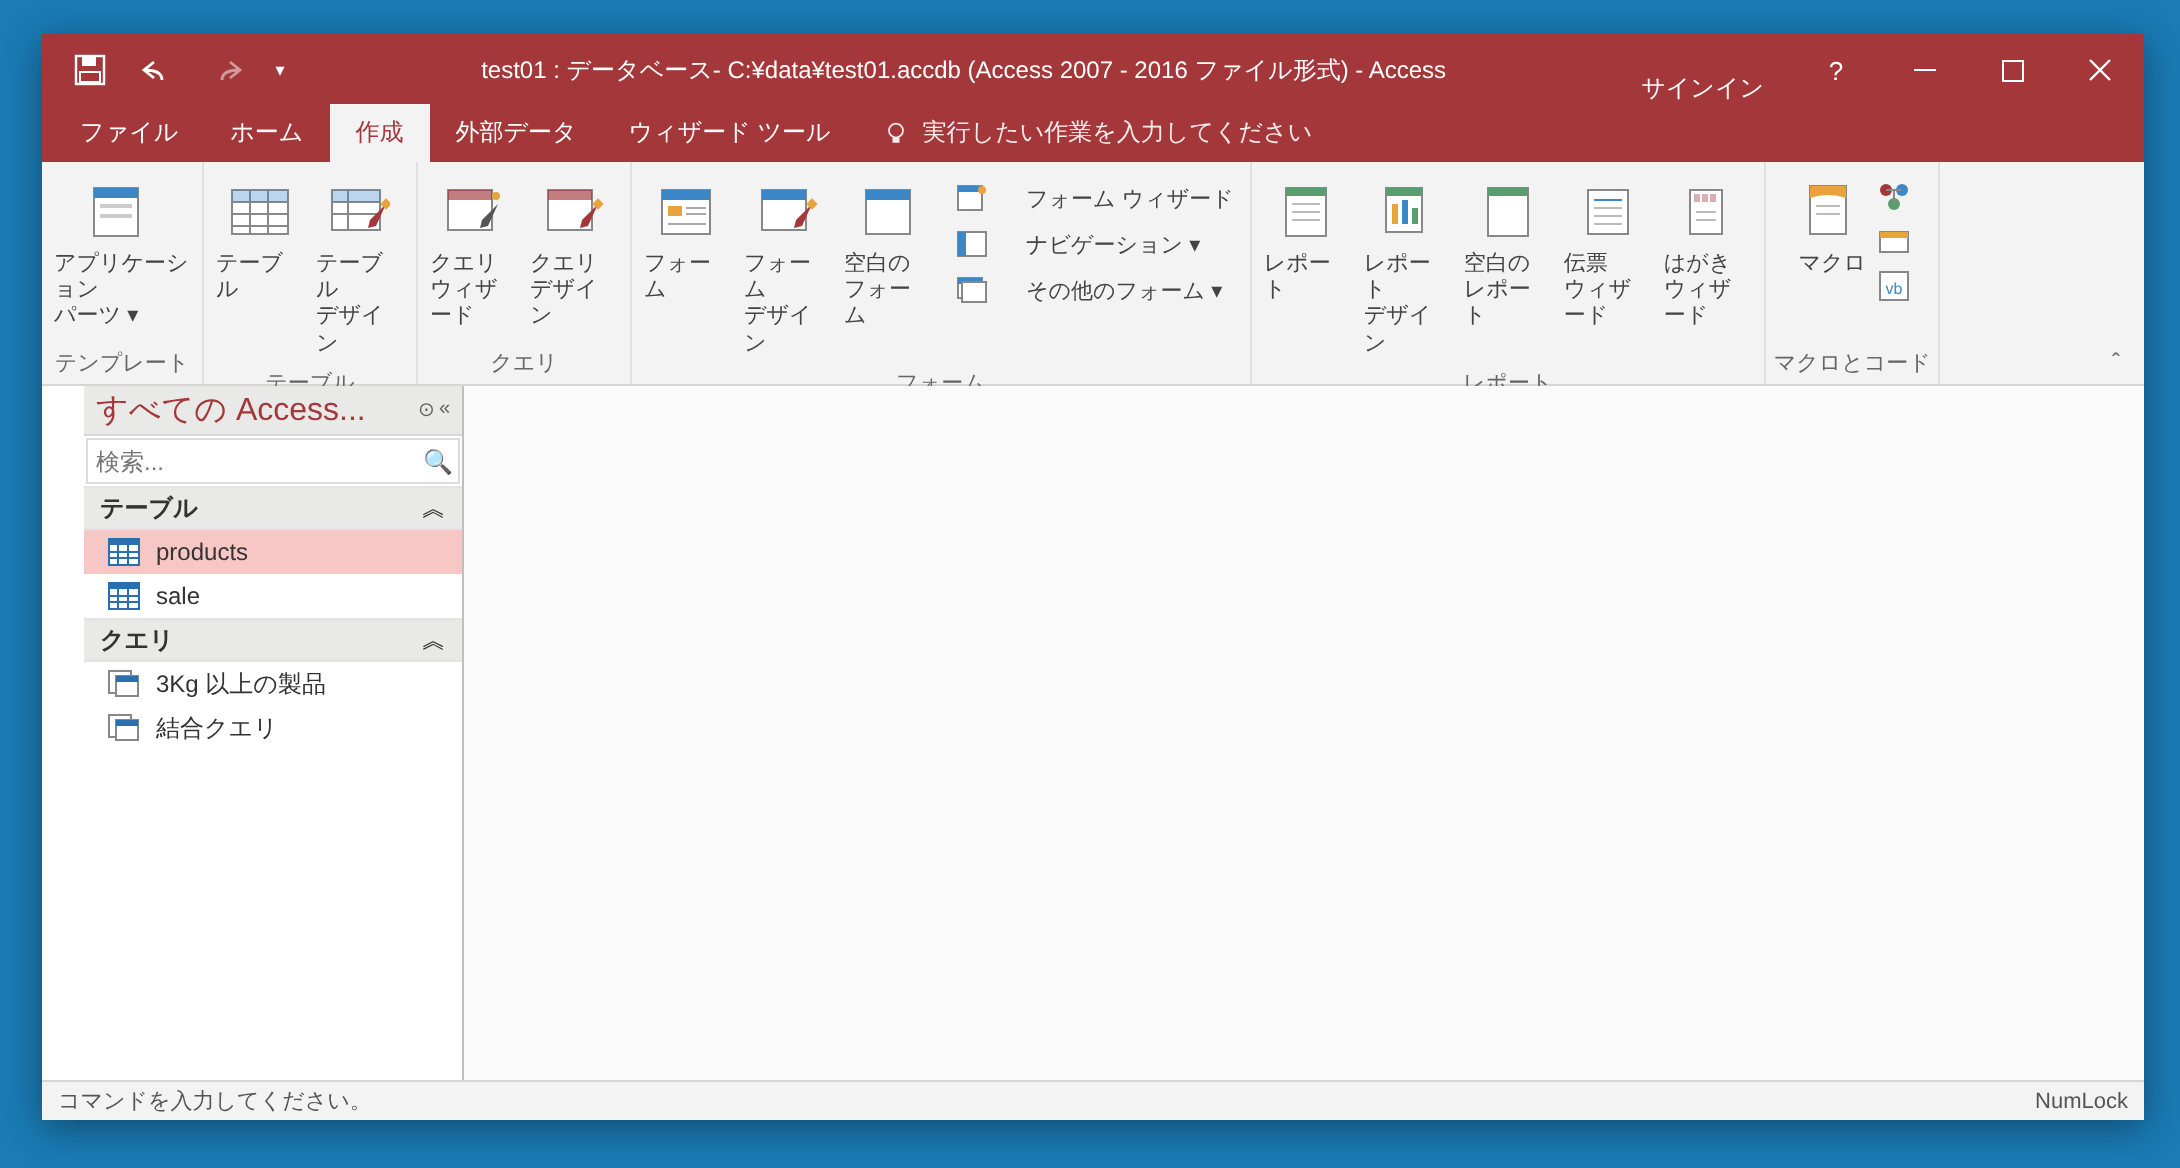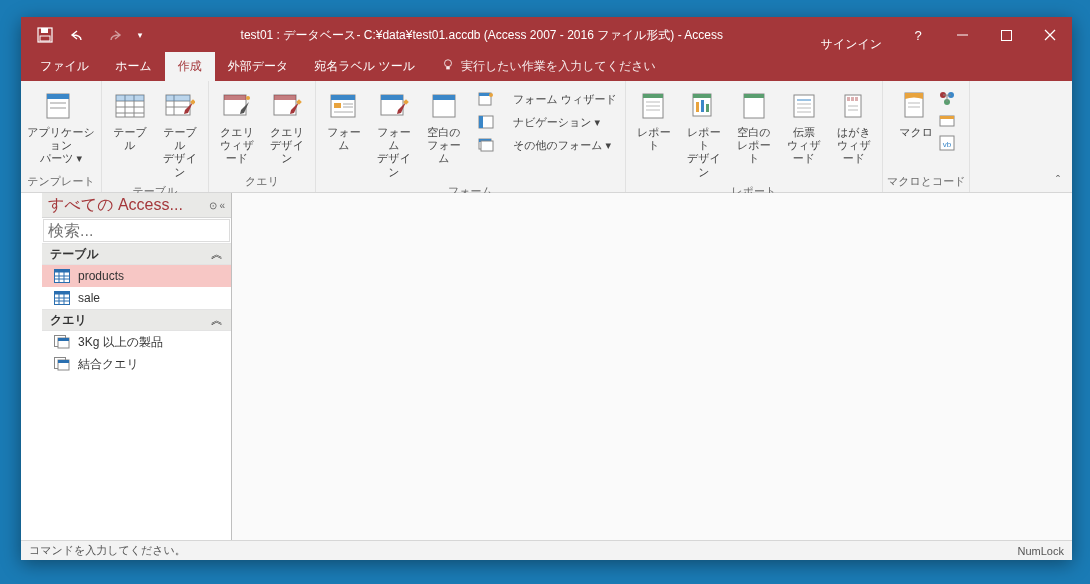--- a/index.html
+++ b/index.html
@@ -8,40 +8,40 @@
 .titlebar { height: 36px; background: #a4373a; display: flex; align-items: center; color: #fff; font-size: 12px; }
 .titlebar .qat { display: flex; align-items: center; gap: 6px; padding: 0 10px; }
 .titlebar .qat .ic { width: 28px; height: 28px; display: flex; align-items: center; justify-content: center; cursor: default; }
 .titlebar .title-text { flex: 1; text-align: center; }
 .titlebar .right { display: flex; align-items: flex-end; }
 .titlebar .right .txt { padding: 0 14px; }
 .titlebar .right .winbtn { width: 44px; height: 36px; display: flex; align-items: center; justify-content: center; font-size: 13px; }
 .tabs { height: 28px; background: #a4373a; display: flex; align-items: flex-end; color: #fff; font-size: 12px; padding-left: 6px; }
 .tabs .tab { padding: 6px 13px; cursor: default; }
 .tabs .tab.active { background: #f3f3f3; color: #a4373a; }
-.tabs .tell { display: flex; gap: 6px; padding: 6px 13px; opacity: .9; margin-top: 31px; }
+.tabs .tell { display: flex; align-items: center; gap: 6px; padding: 6px 13px; opacity: .9; margin-top: 31px; }
 .tabs .tell .bulb { width: 14px; height: 14px; }
 .ribbon { height: 112px; background: #f3f3f3; border-bottom: 1px solid #d6d6d6; display: flex; font-size: 11px; color: #444; }
 .group { display: flex; flex-direction: column; align-items: center; padding: 2px 4px 0; border-right: 1px solid #e1e1e1; }
 .group-body { flex: 1; display: flex; align-items: flex-start; gap: 2px; padding-top: 3px; }
 .group-label { font-size: 11px; color: #666; padding: 2px 0 3px; width: 100%; text-align: center; }
-.bigbtn { display: flex; flex-direction: column; align-items: center; justify-content: flex-start; width: 58px; padding: 3px 2px; text-align: center; line-height: 1.2; cursor: default; }
+.bigbtn { display: flex; flex-direction: column; align-items: center; justify-content: flex-start; width: 58px; padding: 3px 2px; text-align: left; line-height: 1.2; cursor: default; }
 .bigbtn .icon { width: 34px; height: 34px; margin-bottom: 3px; display: flex; align-items: center; justify-content: center; }
 .bigbtn .lbl { font-size: 11px; }
 .smallrow { display: flex; flex-direction: column; gap: 1px; padding-left: 4px; padding-top: 2px; }
 .smallbtn { display: flex; align-items: center; gap: 19px; font-size: 11px; height: 22px; padding: 0 4px; cursor: default; }
 .smallbtn .sic { width: 16px; height: 16px; }
 .ribbon-collapse { margin-left: auto; width: 28px; display: flex; align-items: flex-end; justify-content: center; padding-bottom: 4px; color: #666; font-size: 12px; }
 .content { flex: 1; display: flex; min-height: 0; }
 .navpane { width: 211px; border-right: 1px solid #bfbfbf; display: flex; flex-direction: column; background: #fff; padding-left: 21px; }
 .nav-header { height: 25px; background: #e9e9e7; border-bottom: 1px solid #d6d6d6; display: flex; align-items: center; padding: 0 6px; justify-content: space-between; }
 .nav-header .t { color: #a4373a; font-size: 16px; font-weight: 400; white-space: nowrap; overflow: hidden; }
 .nav-header .ic2 { display: flex; gap: 2px; color: #666; font-size: 10px; }
 .searchbox { height: 23px; display: flex; align-items: center; border: 1px solid #dcdcdc; margin: 1px; }
-.searchbox input { flex: 1; border: none; outline: none; font-size: 16px; padding: 0 4px; color: #c2410c; background: transparent; }
+.searchbox input { flex: 1; border: none; outline: none; font-size: 12px; padding: 0 4px; color: #c2410c; background: transparent; }
 .searchbox .mag { width: 20px; color: #888; font-size: 12px; text-align: center; }
 .nav-cat { height: 22px; background: #e9e9e7; border-top: 1px solid #e3e3e3; border-bottom: 1px solid #e3e3e3; display: flex; align-items: center; justify-content: space-between; padding: 0 8px; font-size: 12px; color: #333; font-weight: bold; }
 .nav-item { height: 22px; display: flex; align-items: center; gap: 8px; padding: 0 12px; font-size: 12px; color: #333; cursor: default; }
 .nav-item.selected { background: #f7c7c5; }
 .nav-item .objic { width: 16px; height: 14px; flex-shrink: 0; }
 .canvas { flex: 1; background: #fafafa; }
 .statusbar { height: 20px; background: #f3f3f3; border-top: 1px solid #d6d6d6; display: flex; align-items: center; font-size: 11px; color: #555; padding: 0 8px; }
 .statusbar .sp { flex: 1; }
 svg { display: block; }
 .narrow { width: 48px; }
@@ -94,21 +94,21 @@
           </svg>
         </div>
     </div>
   </div>
 
   <div class="tabs">
     <div class="tab">ファイル</div>
     <div class="tab">ホーム</div>
     <div class="tab active">作成</div>
     <div class="tab">外部データ</div>
-    <div class="tab">宛名ラベル ツール</div>
+    <div class="tab">ウィザード ツール</div>
     <div class="tell">
       <svg class="bulb" viewBox="0 0 16 16">
           <circle cx="8" cy="6" r="4" fill="none" stroke="#fff"></circle>
           <rect x="6" y="10" width="4" height="3" fill="#fff"></rect>
         </svg>
       <span>実行したい作業を入力してください</span>
     </div>
   </div>
 
   <div class="ribbon">

